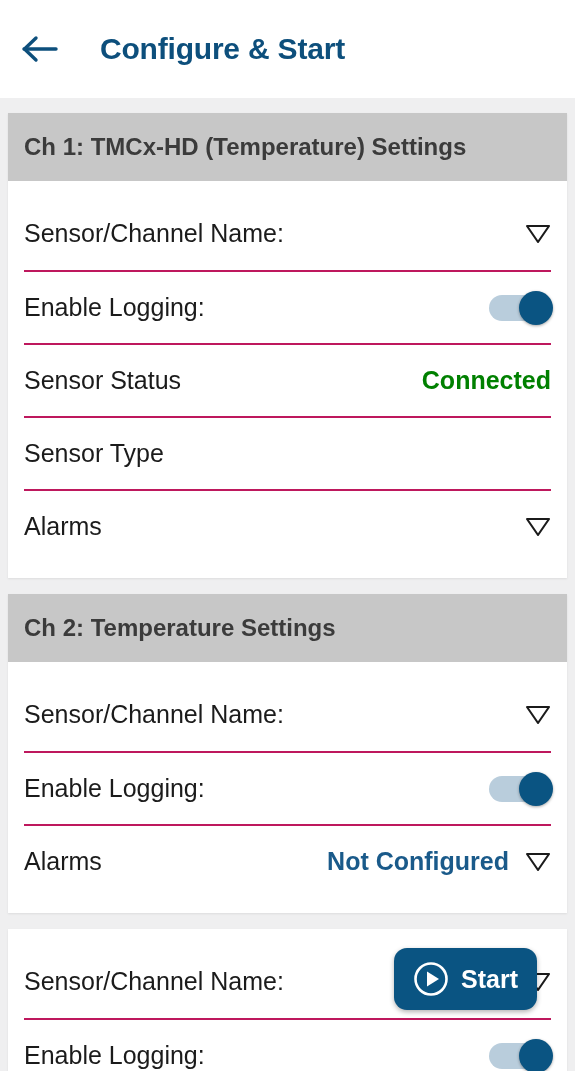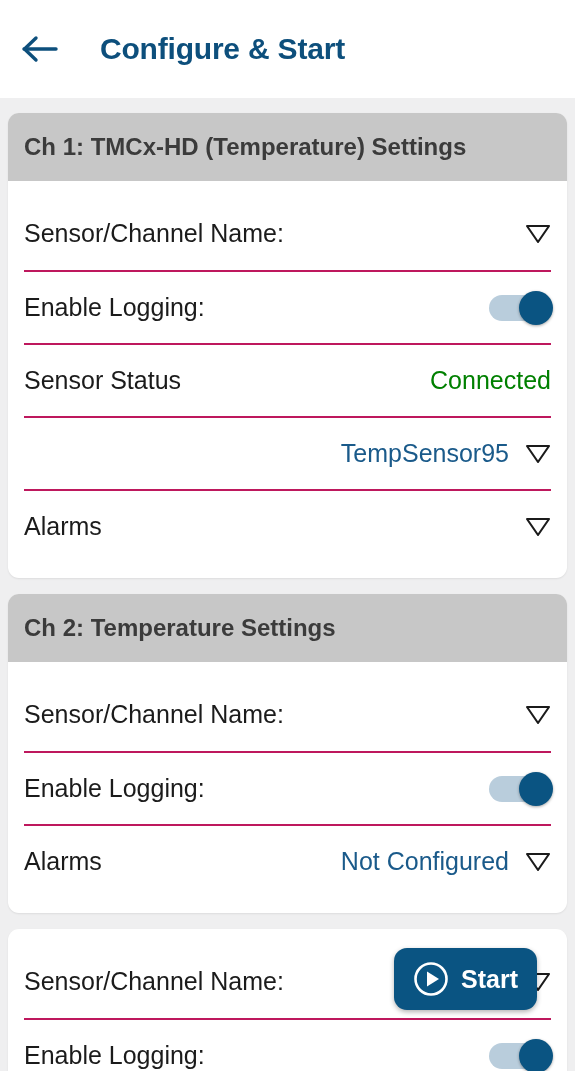--- a/index.html
+++ b/index.html
@@ -53,21 +53,21 @@
     right: 0;
     bottom: 0;
     background: #efeff0;
     padding: 15px 8px 0 8px;
     box-sizing: border-box;
     overflow: hidden;
   }
 
   .card {
     background: #ffffff;
-    border-radius: 11px;
+    border-radius: 0;
     overflow: hidden;
     margin-bottom: 16px;
     box-shadow: 0 1px 2px rgba(0,0,0,0.08);
   }
   .card-header {
     background: #c7c7c7;
     height: 68px;
     display: flex;
     align-items: center;
     padding: 0 16px;
@@ -94,20 +94,21 @@
   .row-label {
     font-size: 25px;
     color: #1b1b1b;
     white-space: nowrap;
   }
   .row-right {
     margin-left: auto;
     display: flex;
     align-items: center;
     gap: 16px;
+    font-weight: bold;
   }
   .row-value {
     font-size: 25px;
     white-space: nowrap;
   }
   .value-link { color: #1a5a8a; }
   .value-status-ok { color: #008000; }
 
   
   .caret {
@@ -220,28 +221,21 @@
       </div>
 
       <div class="row">
         <div class="row-label">Sensor Status</div>
         <div class="row-right">
           <div class="row-value value-status-ok">Connected</div>
         </div>
       </div>
 
       <div class="row">
-        <div class="row-right">
-          <div class="row-value value-link">TempSensor95</div>
-          <div class="caret">
-            <svg width="26" height="22" viewBox="0 0 26 22">
-              <path d="M2 3 L24 3 L13 19 Z" fill="none" stroke="#1b1b1b" stroke-width="2.1" stroke-linejoin="round"></path>
-            </svg>
-          </div>
-        </div>
+        <div class="row-label">Sensor Type</div>
       </div>
 
       <div class="row">
         <div class="row-label">Alarms</div>
         <div class="row-right">
           <div class="caret">
             <svg width="26" height="22" viewBox="0 0 26 22">
               <path d="M2 3 L24 3 L13 19 Z" fill="none" stroke="#1b1b1b" stroke-width="2.1" stroke-linejoin="round"></path>
             </svg>
           </div>

